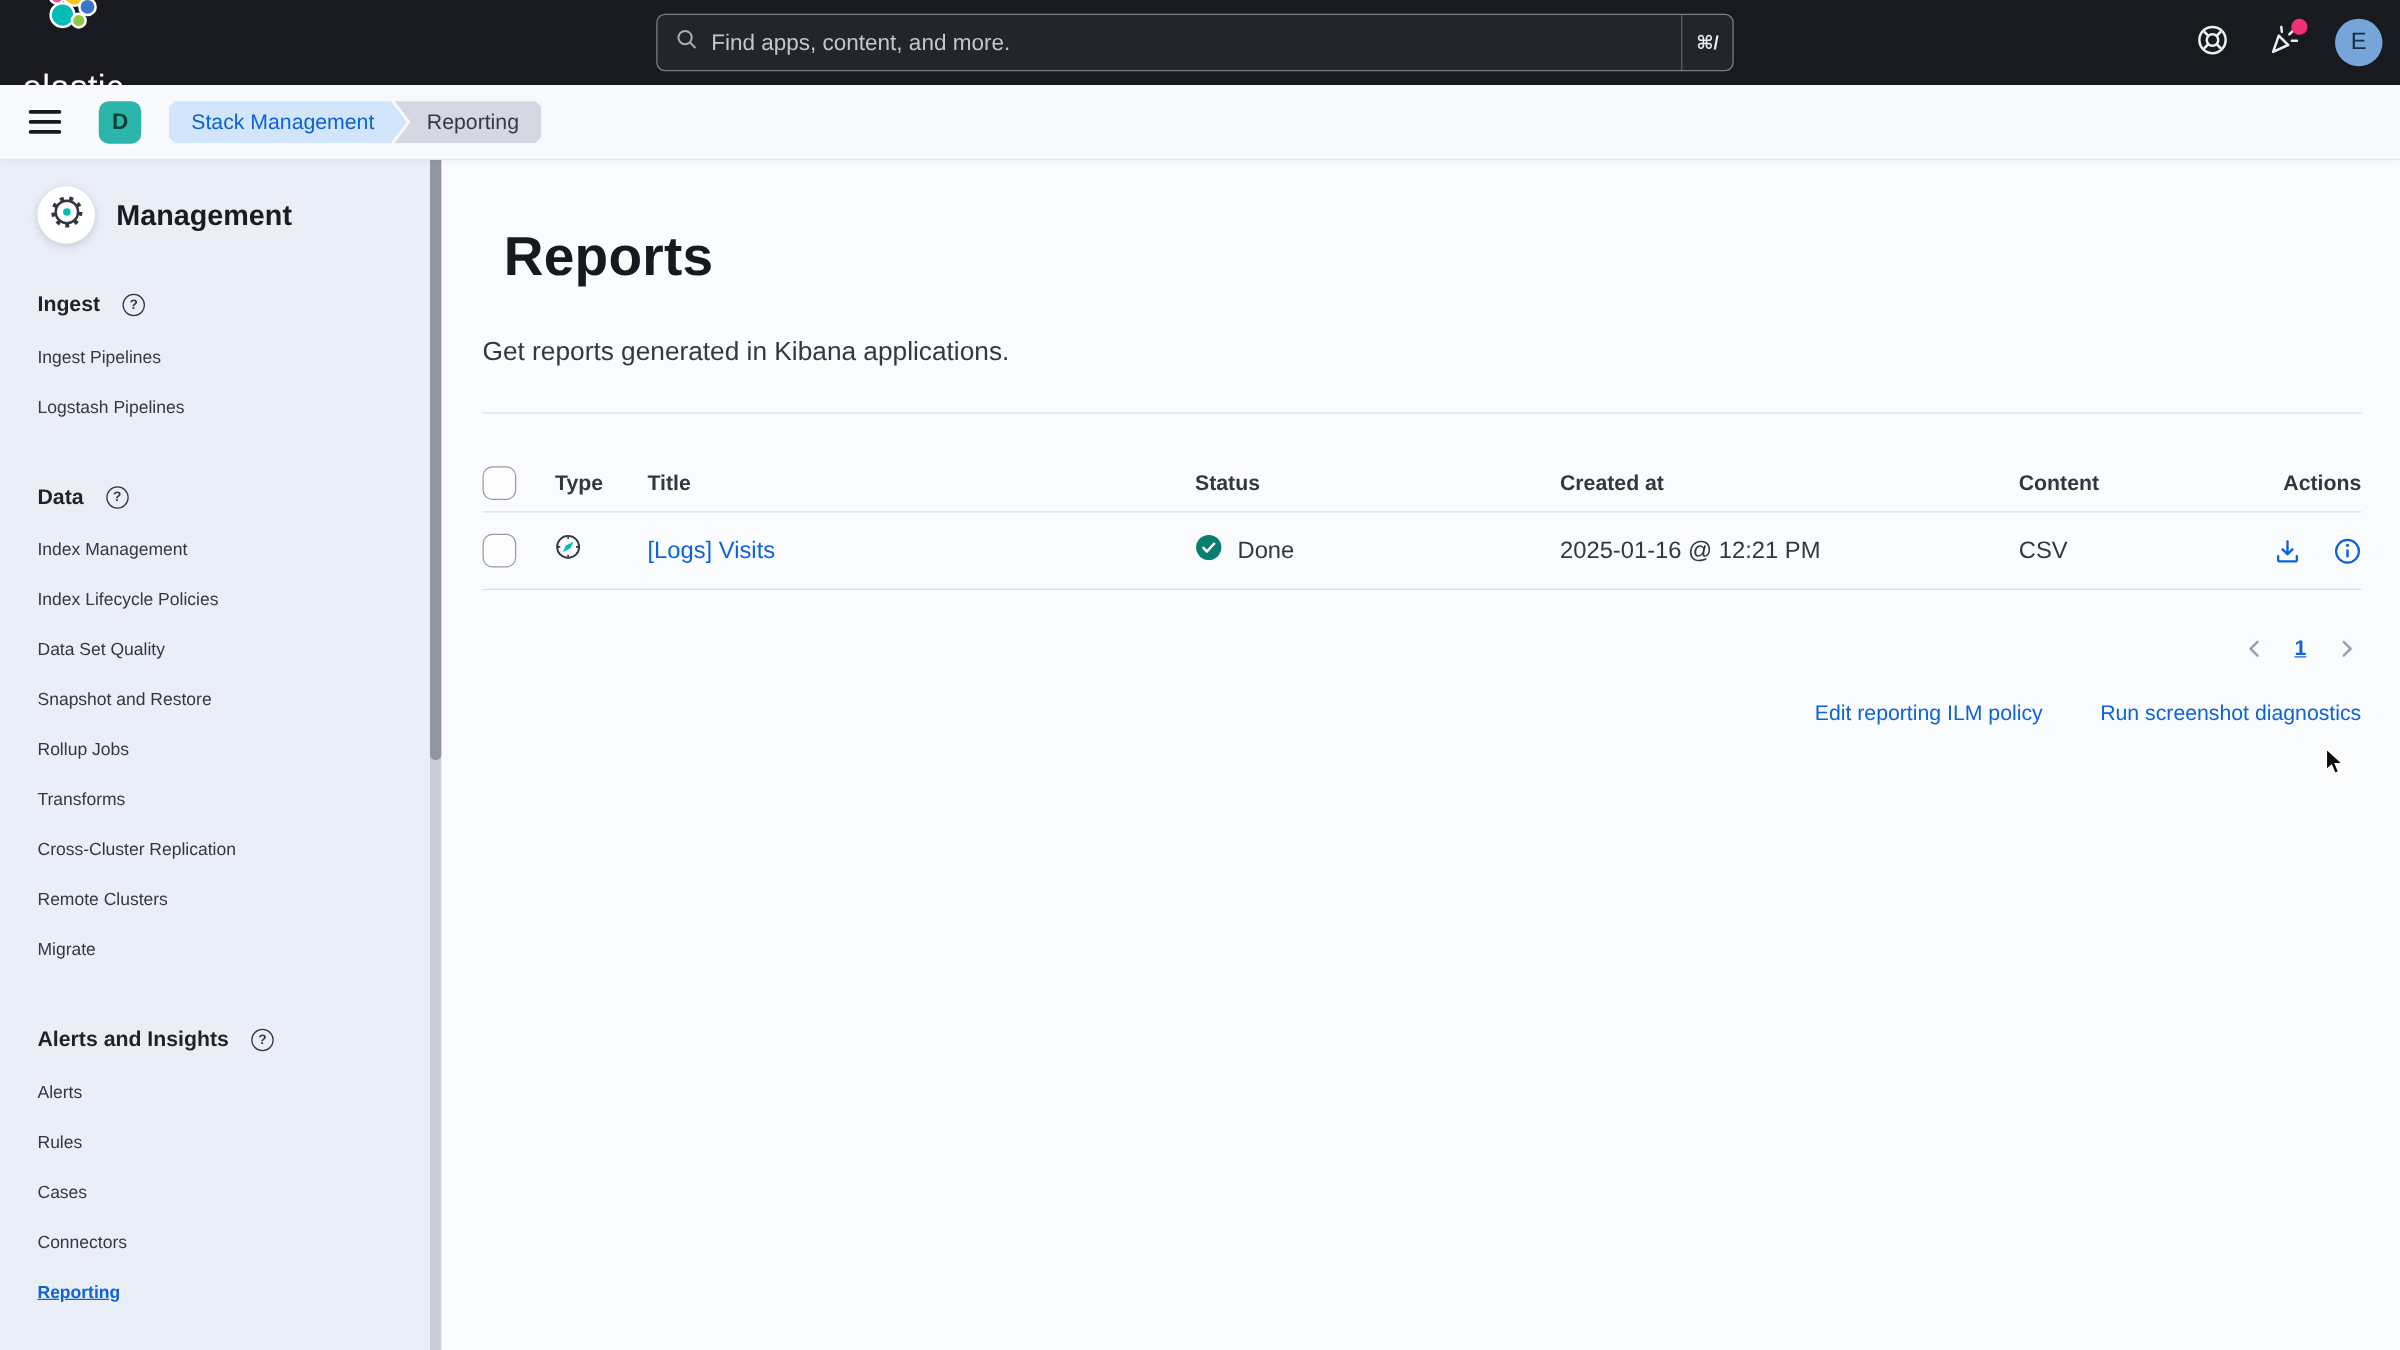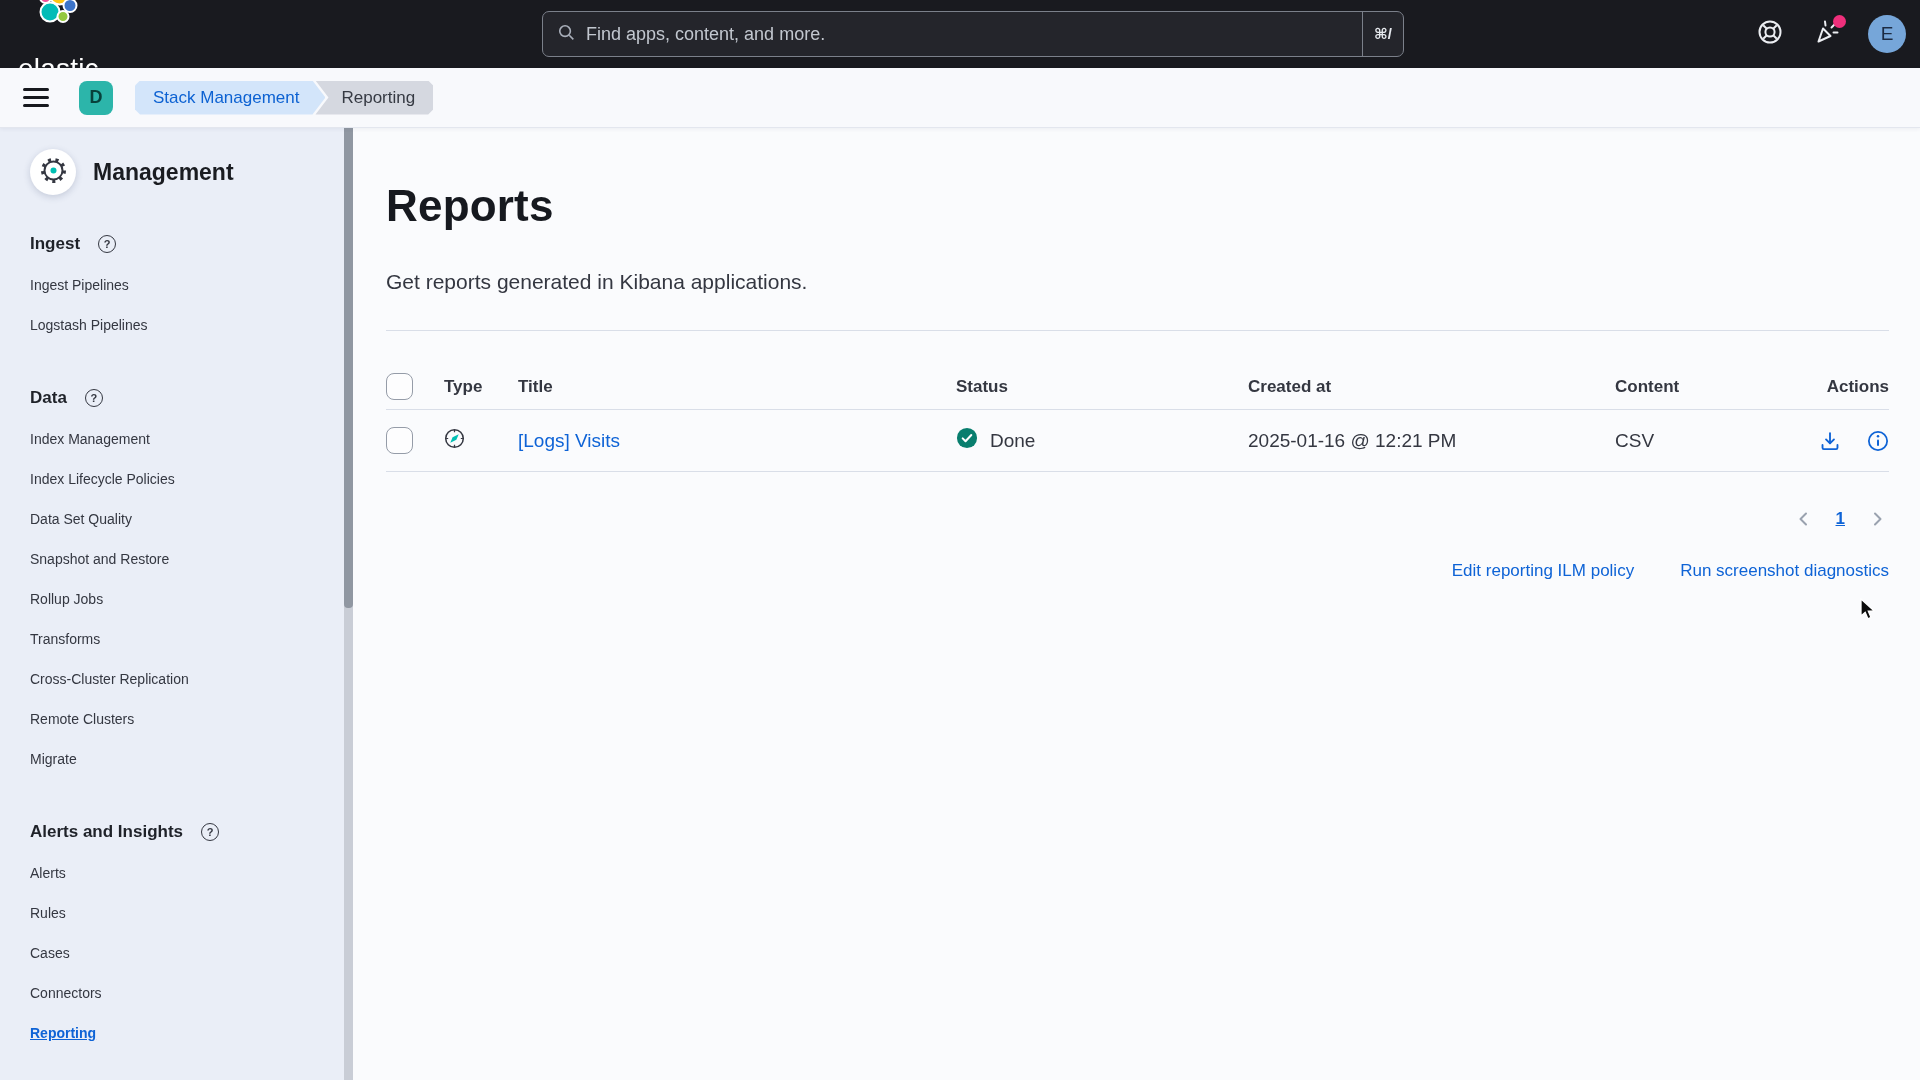--- a/index.html
+++ b/index.html
@@ -14,21 +14,21 @@
   
   .top-header {
     height: 68px; background: #191a1f;
     display: flex; align-items: center;
     padding: 0 16px 0 18px; position: relative;
   }
   .logo { display: flex; align-items: center; gap: 24px; cursor: pointer; flex-direction: column; }
   .logo-text { color: #ffffff; font-size: 28px; font-weight: 400; letter-spacing: .2px; }
 
   .search-wrap {
-    position: absolute; left: 542px; top: 11px;
+    position: absolute; left: 525px; top: 11px;
     width: 862px; height: 46px;
     background: #24252b; border: 1px solid #7b808a; border-radius: 7px;
     display: flex; align-items: center;
   }
   .search-left { display: flex; align-items: center; gap: 10px; padding: 0 14px; flex: 1; }
   .search-placeholder { color: #c2c7cf; font-size: 18px; }
   .search-shortcut {
     height: 100%; border-left: 1px solid #7b808a; border-radius: 0 7px 7px 0;
     display: flex; align-items: center; padding: 0 11px;
     color: #e7eaef; font-size: 15px; font-weight: 600;
@@ -106,21 +106,21 @@
     position: absolute; top: 0; right: 0; width: 9px; height: 100%;
     background: #c9cdd6;
   }
   .sidebar-scroll-thumb {
     position: absolute; top: 0; right: 0; width: 9px; height: 480px;
     background: #9097a2; border-radius: 0 0 4px 4px; cursor: grab;
   }
 
   
   .main { flex: 1; padding: 50px 36px 0 33px; position: relative; }
-  .page-title { font-size: 44px; line-height: 56px; font-weight: 700; color: #16191f; letter-spacing: .2px; }
+  .page-title { font-size: 44px; line-height: 56px; font-weight: 700; color: #16191f; letter-spacing: .2px; margin-left: 17px; }
   .page-subtitle { margin-top: 34px; font-size: 21px; line-height: 28px; color: #343741; }
   .rule { margin-top: 34px; border: 0; border-top: 1px solid #d9dee8; height: 0; }
 
   .tbl { margin-top: 33px; }
   .tbl-row { display: flex; align-items: center; }
   .tbl-head { height: 46px; border-bottom: 1px solid #d9dee8; font-weight: 700; font-size: 17px; color: #343741; }
   .tbl-body-row { height: 62px; border-bottom: 1px solid #d9dee8; font-size: 19px; color: #343741; }
   .col-check { width: 58px; }
   .col-type { width: 74px; }
   .col-title { width: 438px; }

